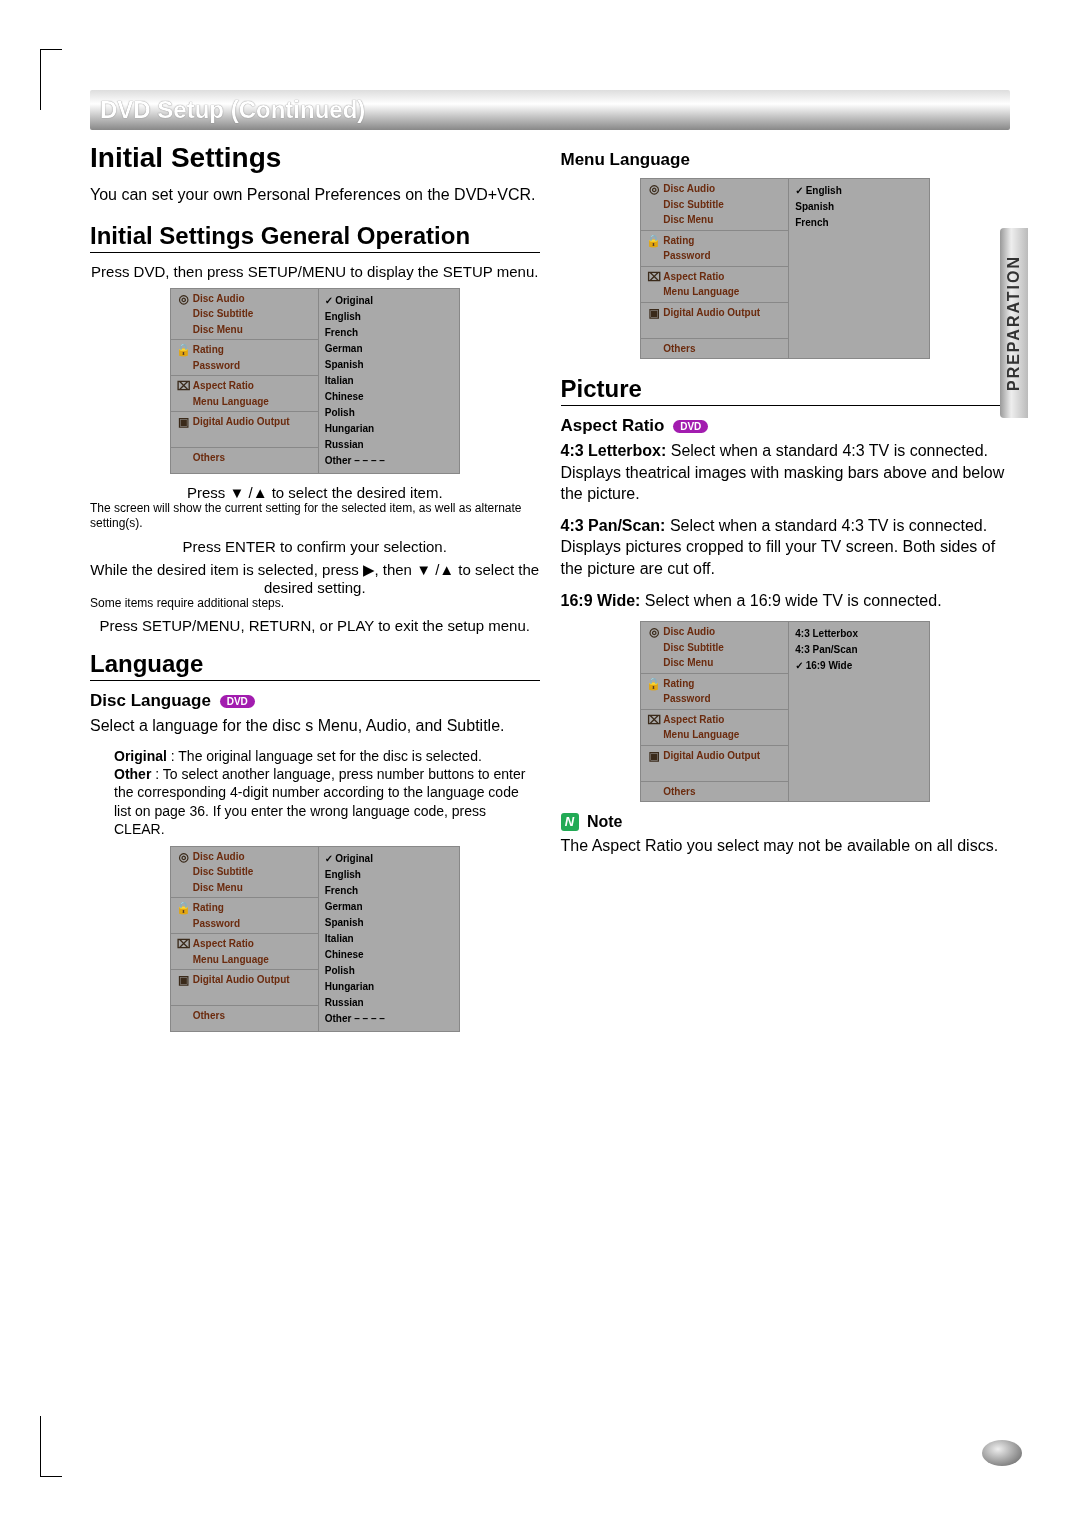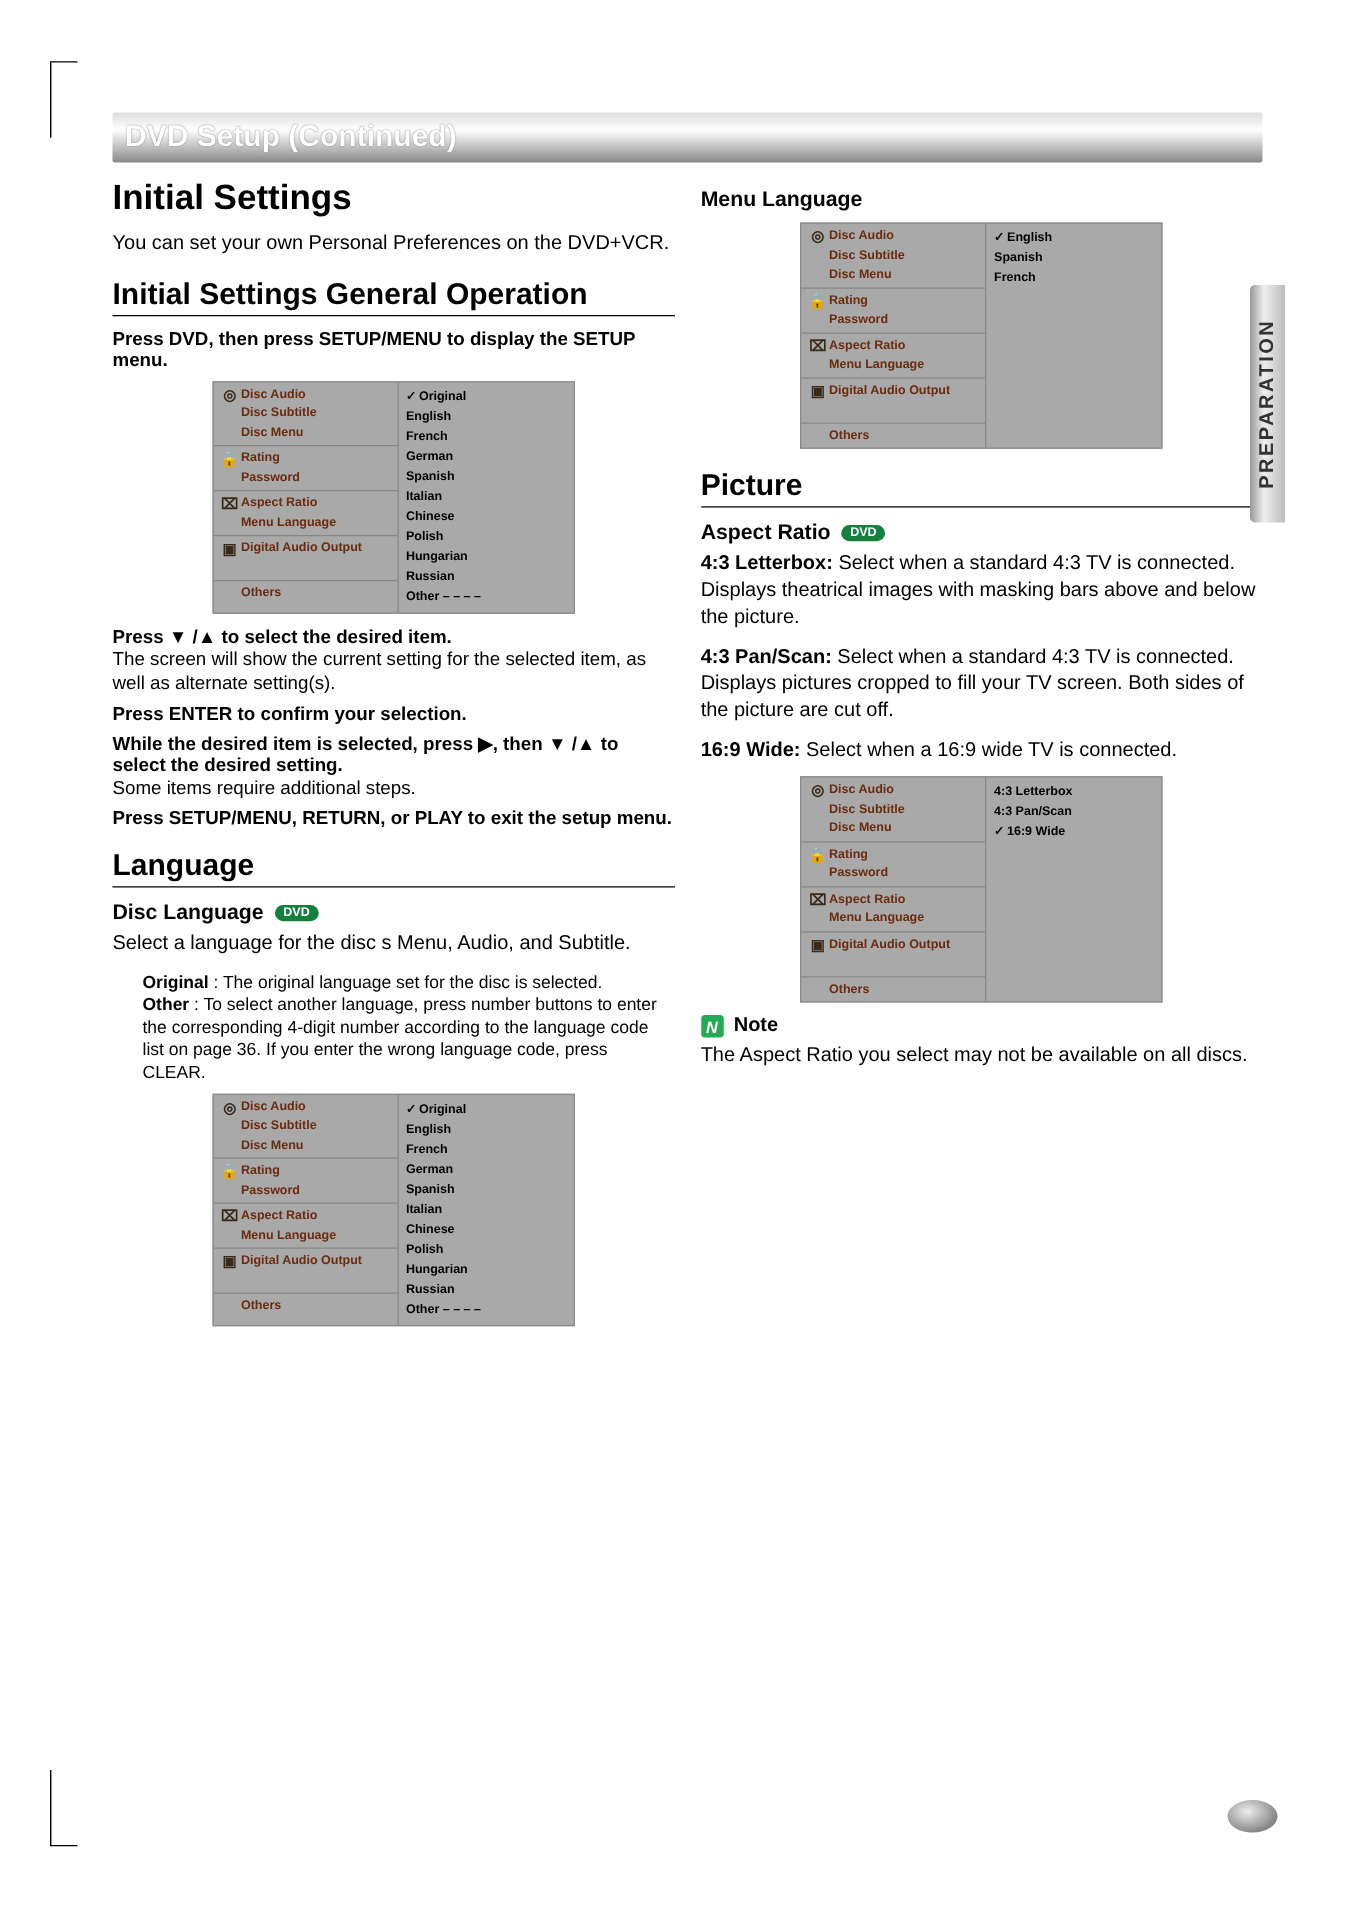--- a/index.html
+++ b/index.html
@@ -23,25 +23,25 @@
     font-weight: bold;
     font-size: 24px;
     text-shadow: 0 0 1px #555;
   }
   .cols { display: flex; gap: 21px; }
   .col { flex: 1; }
   h1.section-title { font-size: 28px; font-weight: bold; margin-bottom: 10px; }
   p.body { font-size: 16px; line-height: 1.35; margin-bottom: 10px; }
   h2.sub { font-size: 24px; font-weight: bold; border-bottom: 1.5px solid #000; padding-bottom: 2px; margin: 16px 0 10px 0; }
   h3.small { font-size: 17px; font-weight: bold; margin: 8px 0 4px 0; }
-  .bold-step { font-weight: bold; font-size: 15px; margin-top: 6px; }
-  .step-follow { font-size: 15px; line-height: 1.3; }
+  .bold-step { font-weight: normal; font-size: 15px; margin-top: 6px; text-align: center; }
+  .step-follow { font-size: 12px; line-height: 1.3; }
   .dvd-pill {
     display: inline-block;
-    background: #15803d;
+    background: #a21caf;
     color: #fff;
     font-size: 10px;
     font-weight: bold;
     padding: 1px 7px 1px 7px;
     border-radius: 9px;
     vertical-align: middle;
     margin-left: 4px;
   }
   .small-text { font-size: 14px; line-height: 1.3; margin-left: 24px; }
   .osd {

